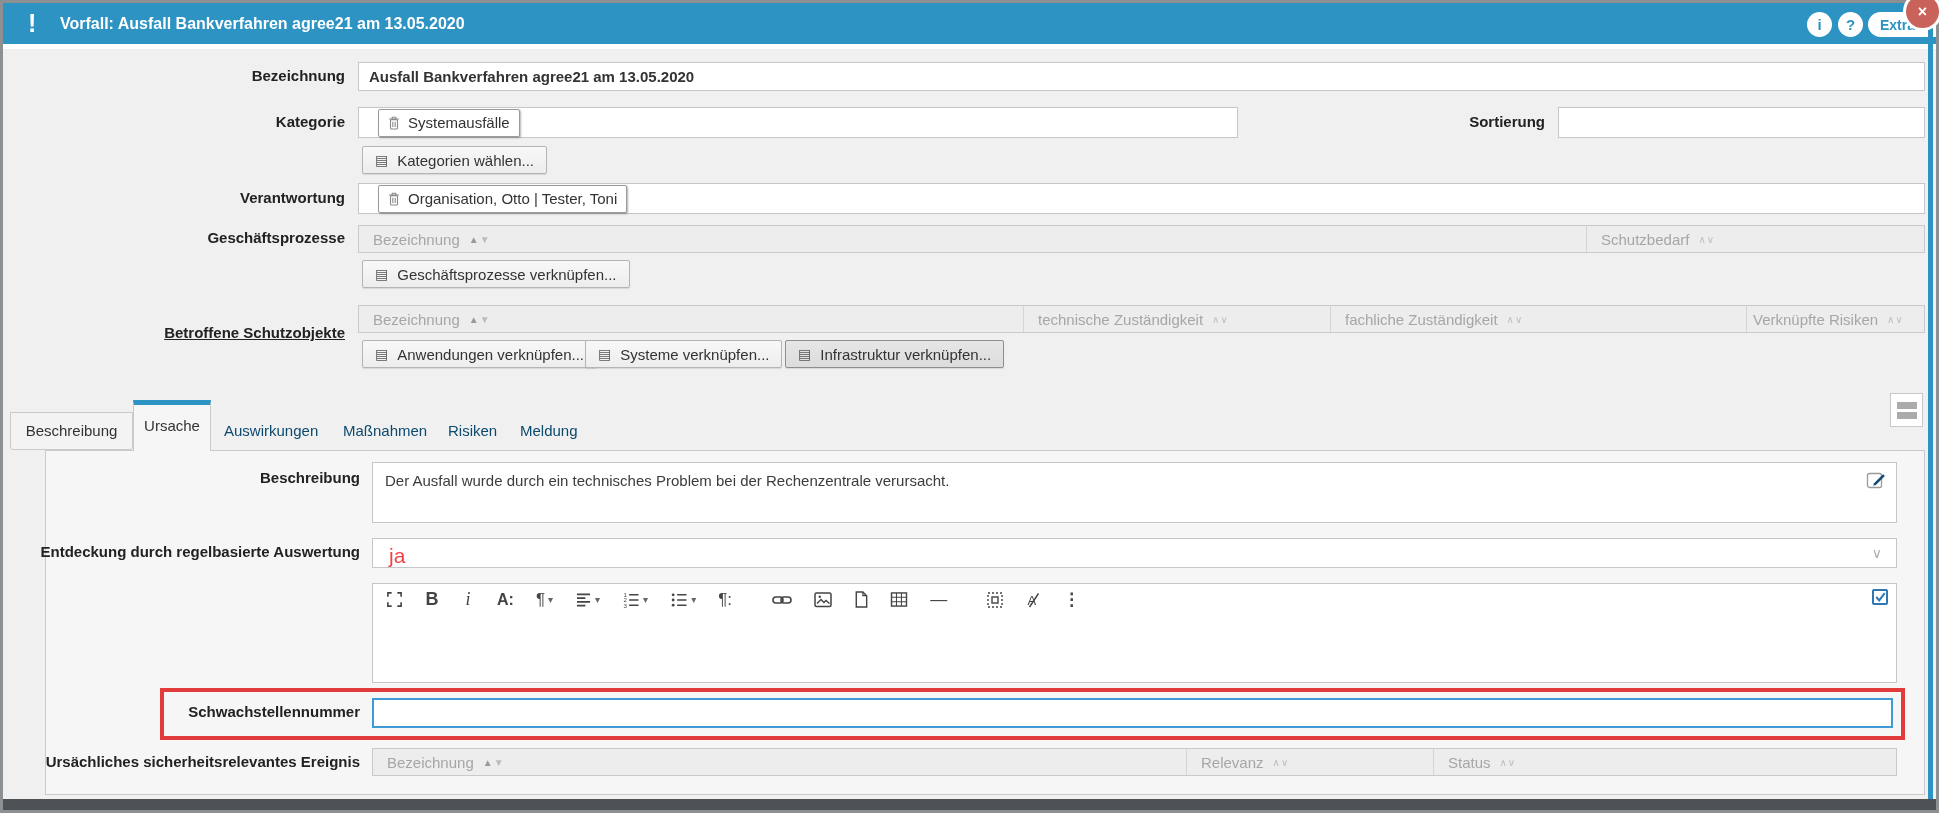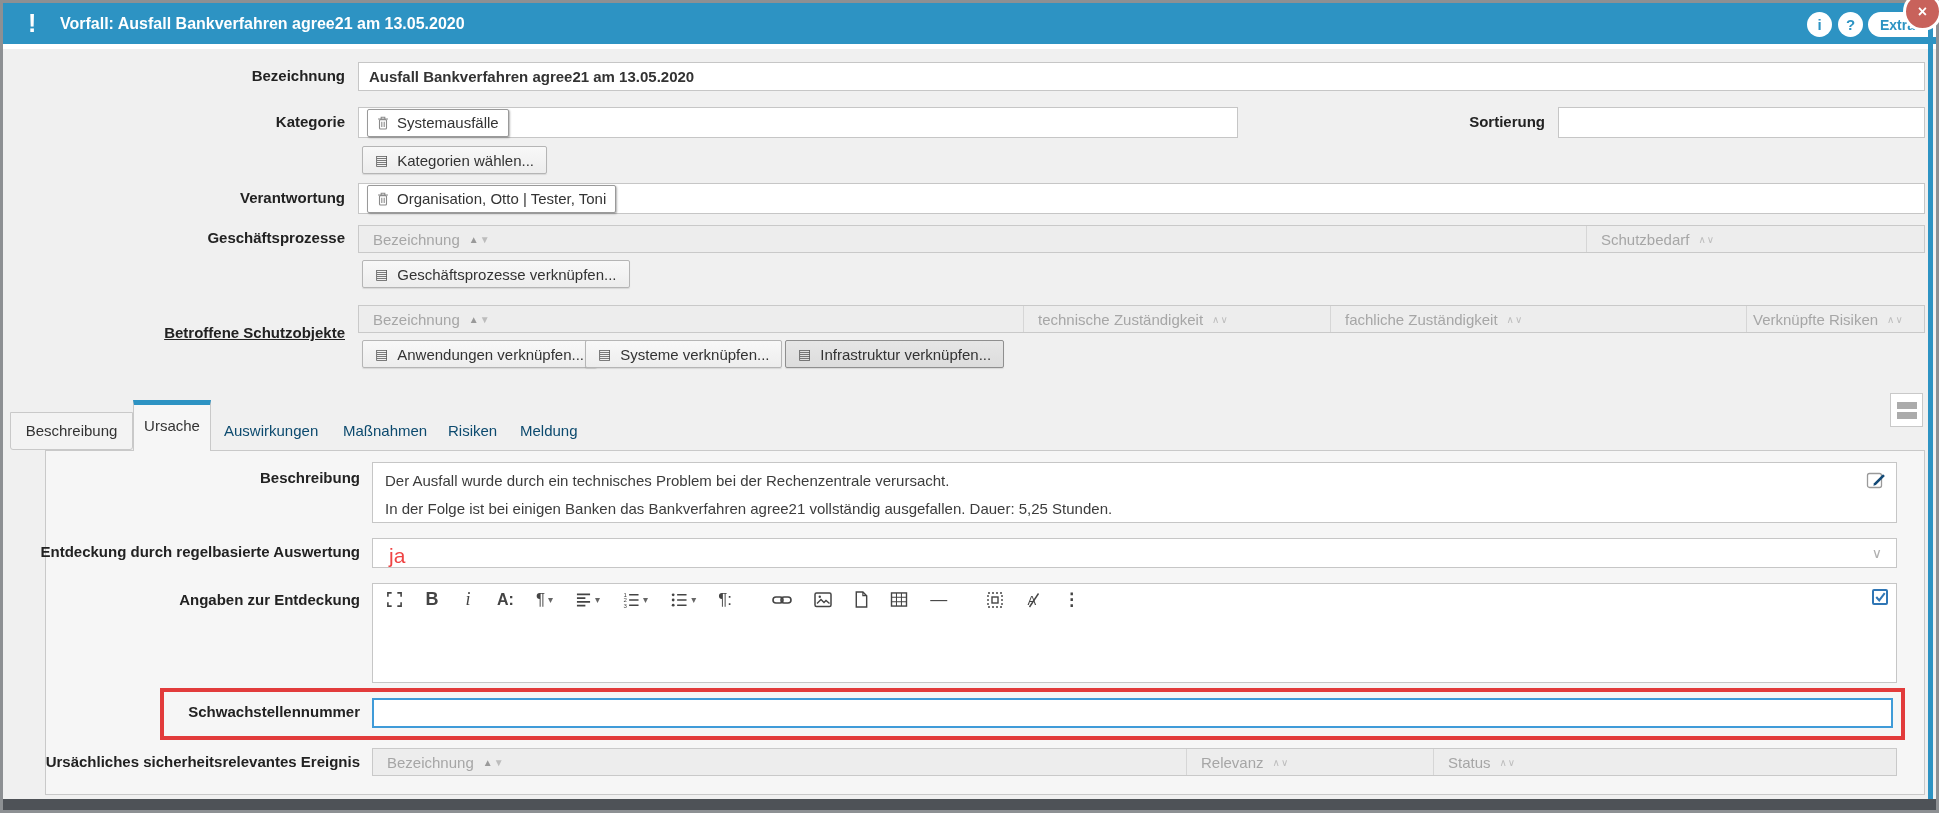--- a/index.html
+++ b/index.html
@@ -20,21 +20,21 @@
              justify-content:center;z-index:70;}
   .white-strip{position:absolute;left:3px;top:44px;width:1933px;height:5px;background:#fff;}
   
   .right-strip{position:absolute;left:1928px;top:3px;width:5px;height:796px;background:#2d93c3;z-index:55;}
   .bottom-band{position:absolute;left:3px;top:799px;width:1933px;height:11px;background:#4e5257;z-index:55;}
   
   .lbl{position:absolute;font-weight:700;color:#222;font-size:15px;text-align:right;line-height:20px;}
   .input{position:absolute;background:#fff;border:1px solid #c6c6c6;font-size:15px;color:#333;
          box-sizing:border-box;padding:0 10px;font-family:"Liberation Sans",sans-serif;}
   .field{position:absolute;background:#fff;border:1px solid #c6c6c6;box-sizing:border-box;display:flex;
-         align-items:center;padding:0 8px;}
+         align-items:center;padding:0 19px;}
   .chip{display:inline-flex;align-items:center;gap:8px;background:#fff;border:1px solid #9a9a9a;border-radius:2px;
         padding:0 9px;height:26px;font-size:15px;color:#333;box-shadow:1px 1px 2px rgba(0,0,0,.3);}
   .ghead{position:absolute;background:#ededed;border:1px solid #c9c9c9;box-sizing:border-box;display:flex;
          color:#a6a6a6;font-size:15px;}
   .gcol{display:flex;align-items:center;gap:9px;padding-left:14px;box-sizing:border-box;height:100%;}
   .gcol + .gcol{border-left:1px solid #d6d6d6;}
   .sort{font-size:10px;color:#bdbdbd;letter-spacing:1px;}
   .sort .on{color:#9a9a9a;}
   .btn{position:absolute;background:linear-gradient(#f8f8f8,#ededed);border:1px solid #b5b5b5;border-radius:2px;
        color:#333;font-size:15px;display:inline-flex;align-items:center;gap:9px;padding:0 12px;height:28px;
@@ -196,34 +196,32 @@
   <div class="toggle-btn">
     <i></i>
       <i></i>
   </div>
 
   <div class="panel"></div>
 
   <div class="lbl" style="left:15px;top:468px;width:345px;z-index:12;">Beschreibung</div>
   <div class="abs" style="left:372px;top:462px;width:1525px;height:61px;background:#fff;border:1px solid #c6c6c6;box-sizing:border-box;z-index:12;text-align:center;">
     <div class="desc-line" style="position:absolute;left:12px;top:8px;">Der Ausfall wurde durch ein technisches Problem bei der Rechenzentrale verursacht.</div>
-    <div class="desc-line" style="position:absolute;left:12px;top:36px;">In der Folge ist bei einigen Banken das Bankverfahren agree21 vollständig ausgefallen. Dauer:  5,25 Stunden.</div>
     <svg style="position:absolute;right:10px;top:7px;" width="20" height="20" viewBox="0 0 20 20">
       <rect x="1.5" y="3.5" width="14" height="14" rx="2" fill="#fff" stroke="#9a9a9a" stroke-width="1.3"></rect>
       <path d="M8 13.2l9-9 1.9 1.9-9 9-2.5.6z" fill="#134a77"></path>
     </svg>
   </div>
 
   <div class="lbl" style="left:15px;top:542px;width:345px;z-index:12;">Entdeckung durch regelbasierte Auswertung</div>
   <div class="abs" style="left:372px;top:538px;width:1525px;height:30px;background:#fff;border:1px solid #c6c6c6;box-sizing:border-box;z-index:12;">
     <span style="position:absolute;left:16px;top:5px;font-size:21px;color:#ef4444;">ja</span>
     <span class="select-chevron">∨</span>
   </div>
 
-  <div class="lbl" style="left:15px;top:590px;width:345px;z-index:12;">Angaben zur Entdeckung</div>
   <div class="abs" style="left:372px;top:583px;width:1525px;height:100px;background:#fff;border:1px solid #c6c6c6;box-sizing:border-box;z-index:11;"></div>
   <div class="tbrow">
     <span class="tbi">
       <svg class="tsvg" width="17" height="17" viewBox="0 0 18 18">
           <path d="M2 6V2h4M12 2h4v4M16 12v4h-4M6 16H2v-4" fill="none" stroke="#444" stroke-width="1.7"></path>
         </svg>
     </span>
     <span class="tbi bold">B</span>
     <span class="tbi italic">i</span>
     <span class="tbi" style="font-weight:700;font-size:16px;">A:</span>

